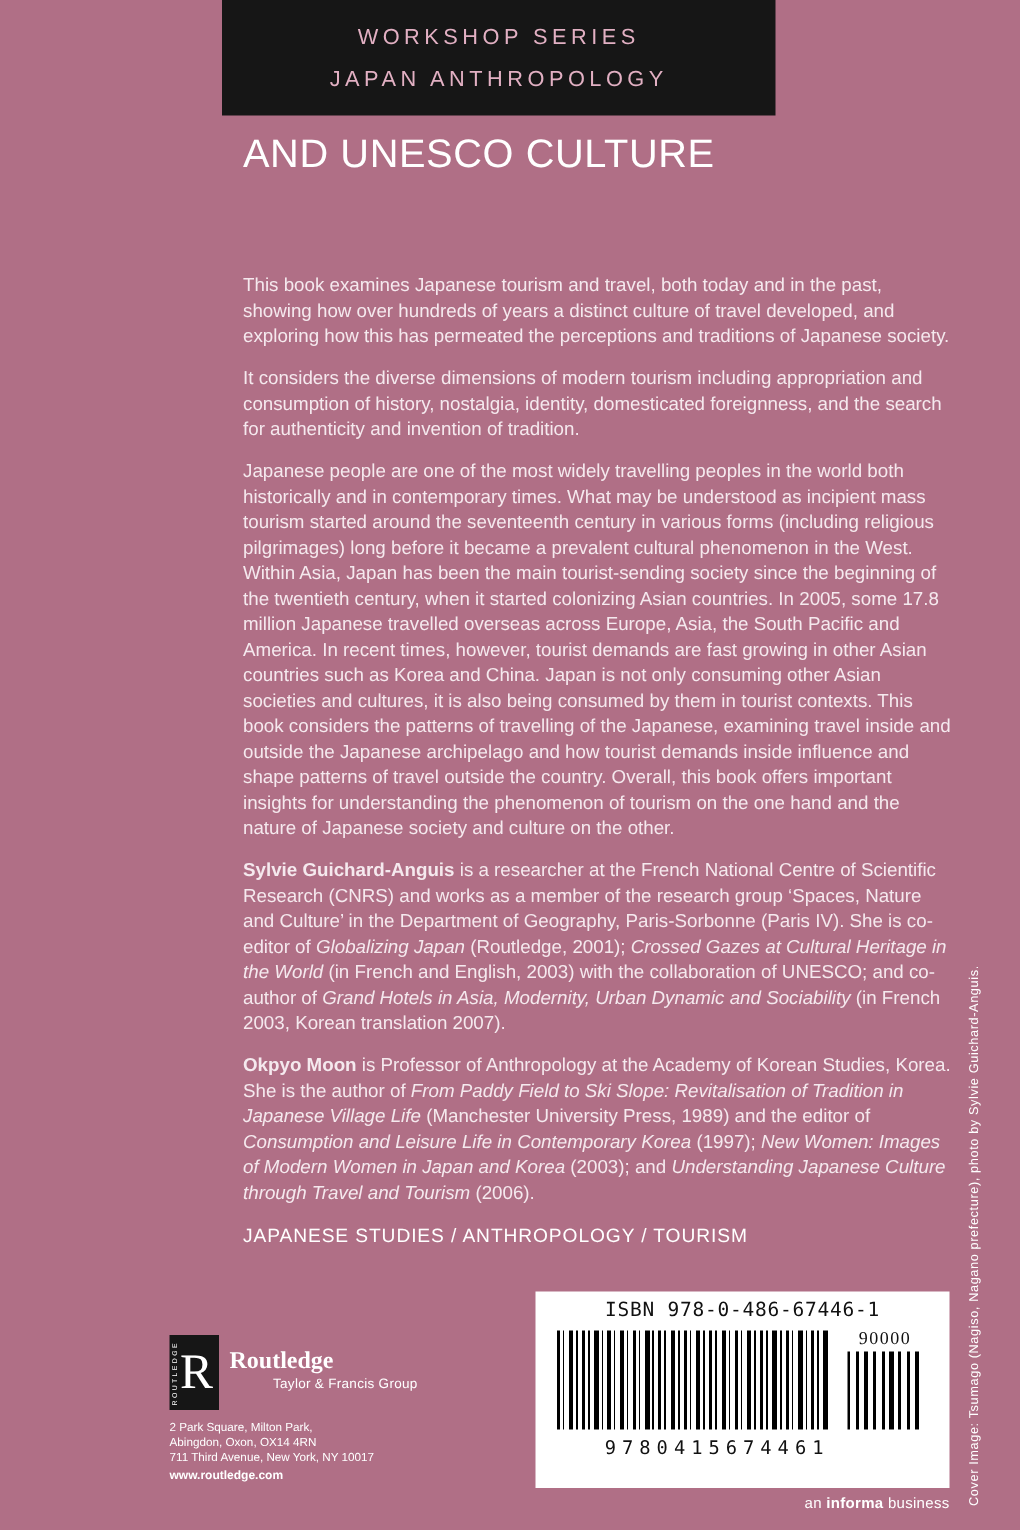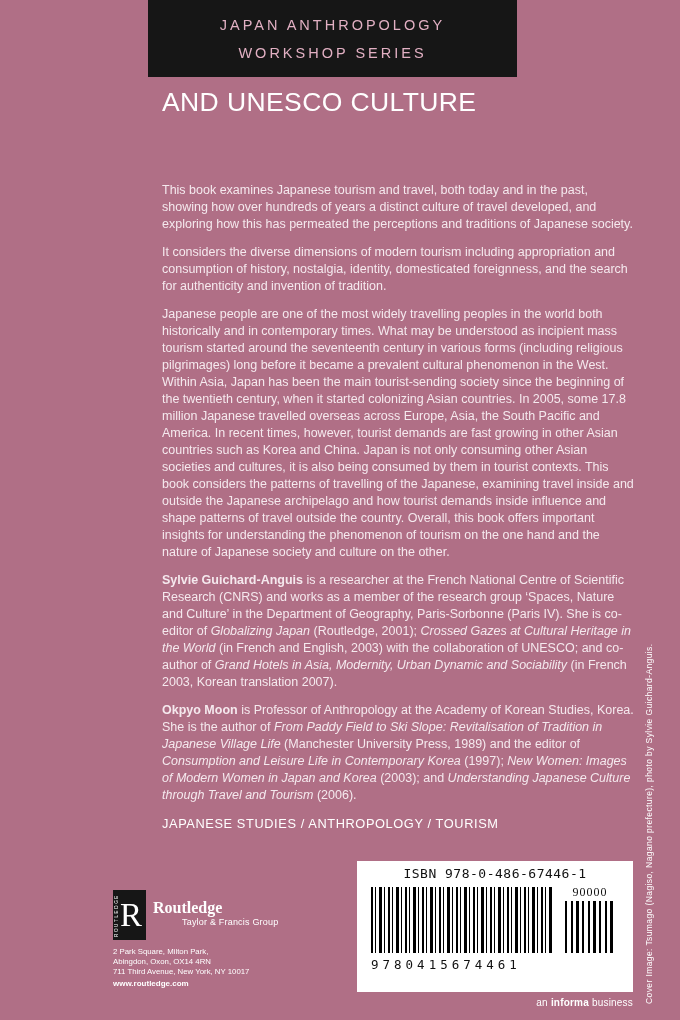--- a/index.html
+++ b/index.html
@@ -79,21 +79,21 @@
   }
   .main-bars{
     position:absolute;left:14px;top:26px;width:182px;height:66px;
     background:repeating-linear-gradient(90deg,
       #000 0 2px, #fff 2px 4px,
       #000 4px 5px, #fff 5px 8px,
       #000 8px 11px, #fff 11px 13px,
       #000 13px 14px, #fff 14px 17px);
   }
   .isbn-digits{
-    position:absolute;left:14px;top:96px;width:182px;text-align:left;
+    position:absolute;left:14px;top:96px;width:182px;text-align:right;
     font-family:"DejaVu Sans Mono", monospace;
     font-size:12.5px;letter-spacing:4px;white-space:nowrap;
   }
   .addon-label{
     position:absolute;left:204px;top:24px;width:58px;text-align:center;
     font-family:Liberation Serif, serif;font-size:12px;letter-spacing:1px;
   }
   .addon-bars{
     position:absolute;left:208px;top:40px;width:50px;height:52px;
     background:repeating-linear-gradient(90deg,
@@ -112,22 +112,22 @@
     writing-mode:vertical-rl;transform:rotate(180deg);
     color:var(--white);font-size:8.5px;letter-spacing:.4px;white-space:nowrap;
   }
 </style>
 </head>
 <body>
 
 <div class="cover">
 
   <div class="banner">
+    <div class="banner-line">WORKSHOP SERIES</div>
     <div class="banner-line">JAPAN ANTHROPOLOGY</div>
-    <div class="banner-line">WORKSHOP SERIES</div>
   </div>
 
   <div class="title">
     <div>AND UNESCO CULTURE</div>
   </div>
 
   <div class="content">
     <p>This book examines Japanese tourism and travel, both today and in the past, showing how over hundreds of years a distinct culture of travel developed, and exploring how this has permeated the perceptions and traditions of Japanese society.</p>
     <p>It considers the diverse dimensions of modern tourism including appropriation and consumption of history, nostalgia, identity, domesticated foreignness, and the search for authenticity and invention of tradition.</p>
     <p>Japanese people are one of the most widely travelling peoples in the world both historically and in contemporary times. What may be understood as incipient mass tourism started around the seventeenth century in various forms (including religious pilgrimages) long before it became a prevalent cultural phenomenon in the West. Within Asia, Japan has been the main tourist-sending society since the beginning of the twentieth century, when it started colonizing Asian countries. In 2005, some 17.8 million Japanese travelled overseas across Europe, Asia, the South Pacific and America. In recent times, however, tourist demands are fast growing in other Asian countries such as Korea and China. Japan is not only consuming other Asian societies and cultures, it is also being consumed by them in tourist contexts. This book considers the patterns of travelling of the Japanese, examining travel inside and outside the Japanese archipelago and how tourist demands inside influence and shape patterns of travel outside the country. Overall, this book offers important insights for understanding the phenomenon of tourism on the one hand and the nature of Japanese society and culture on the other.</p>

